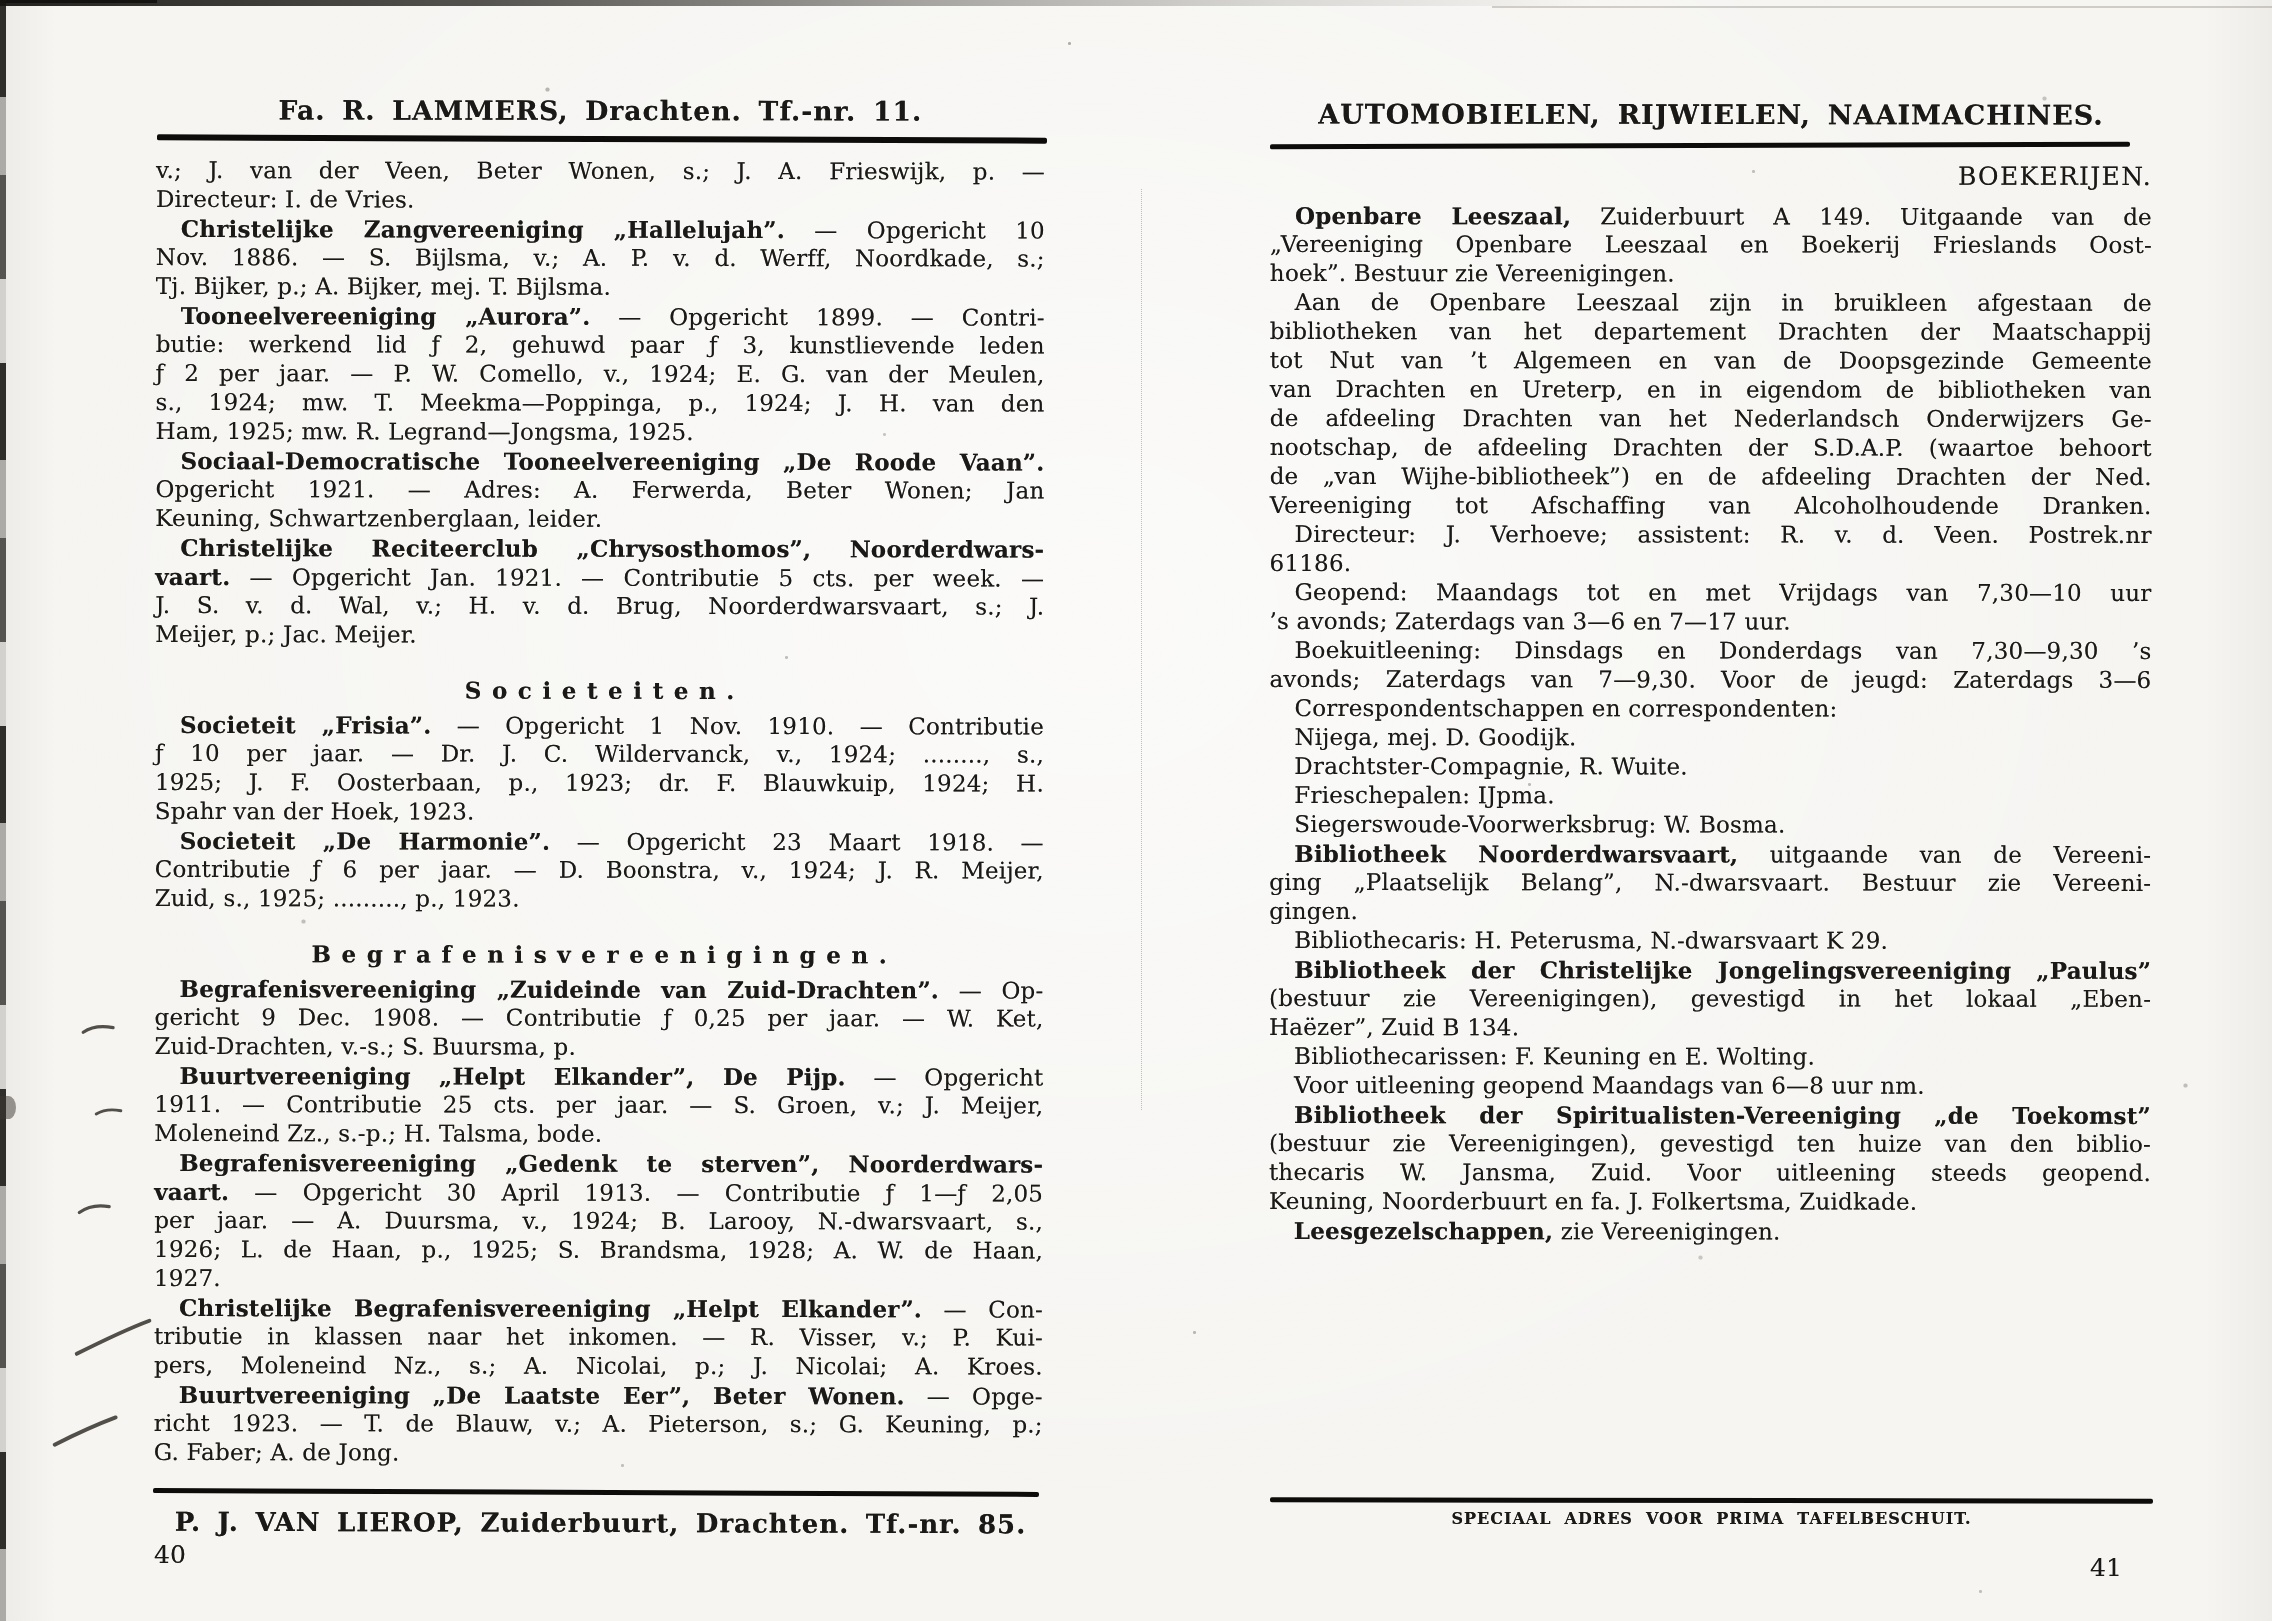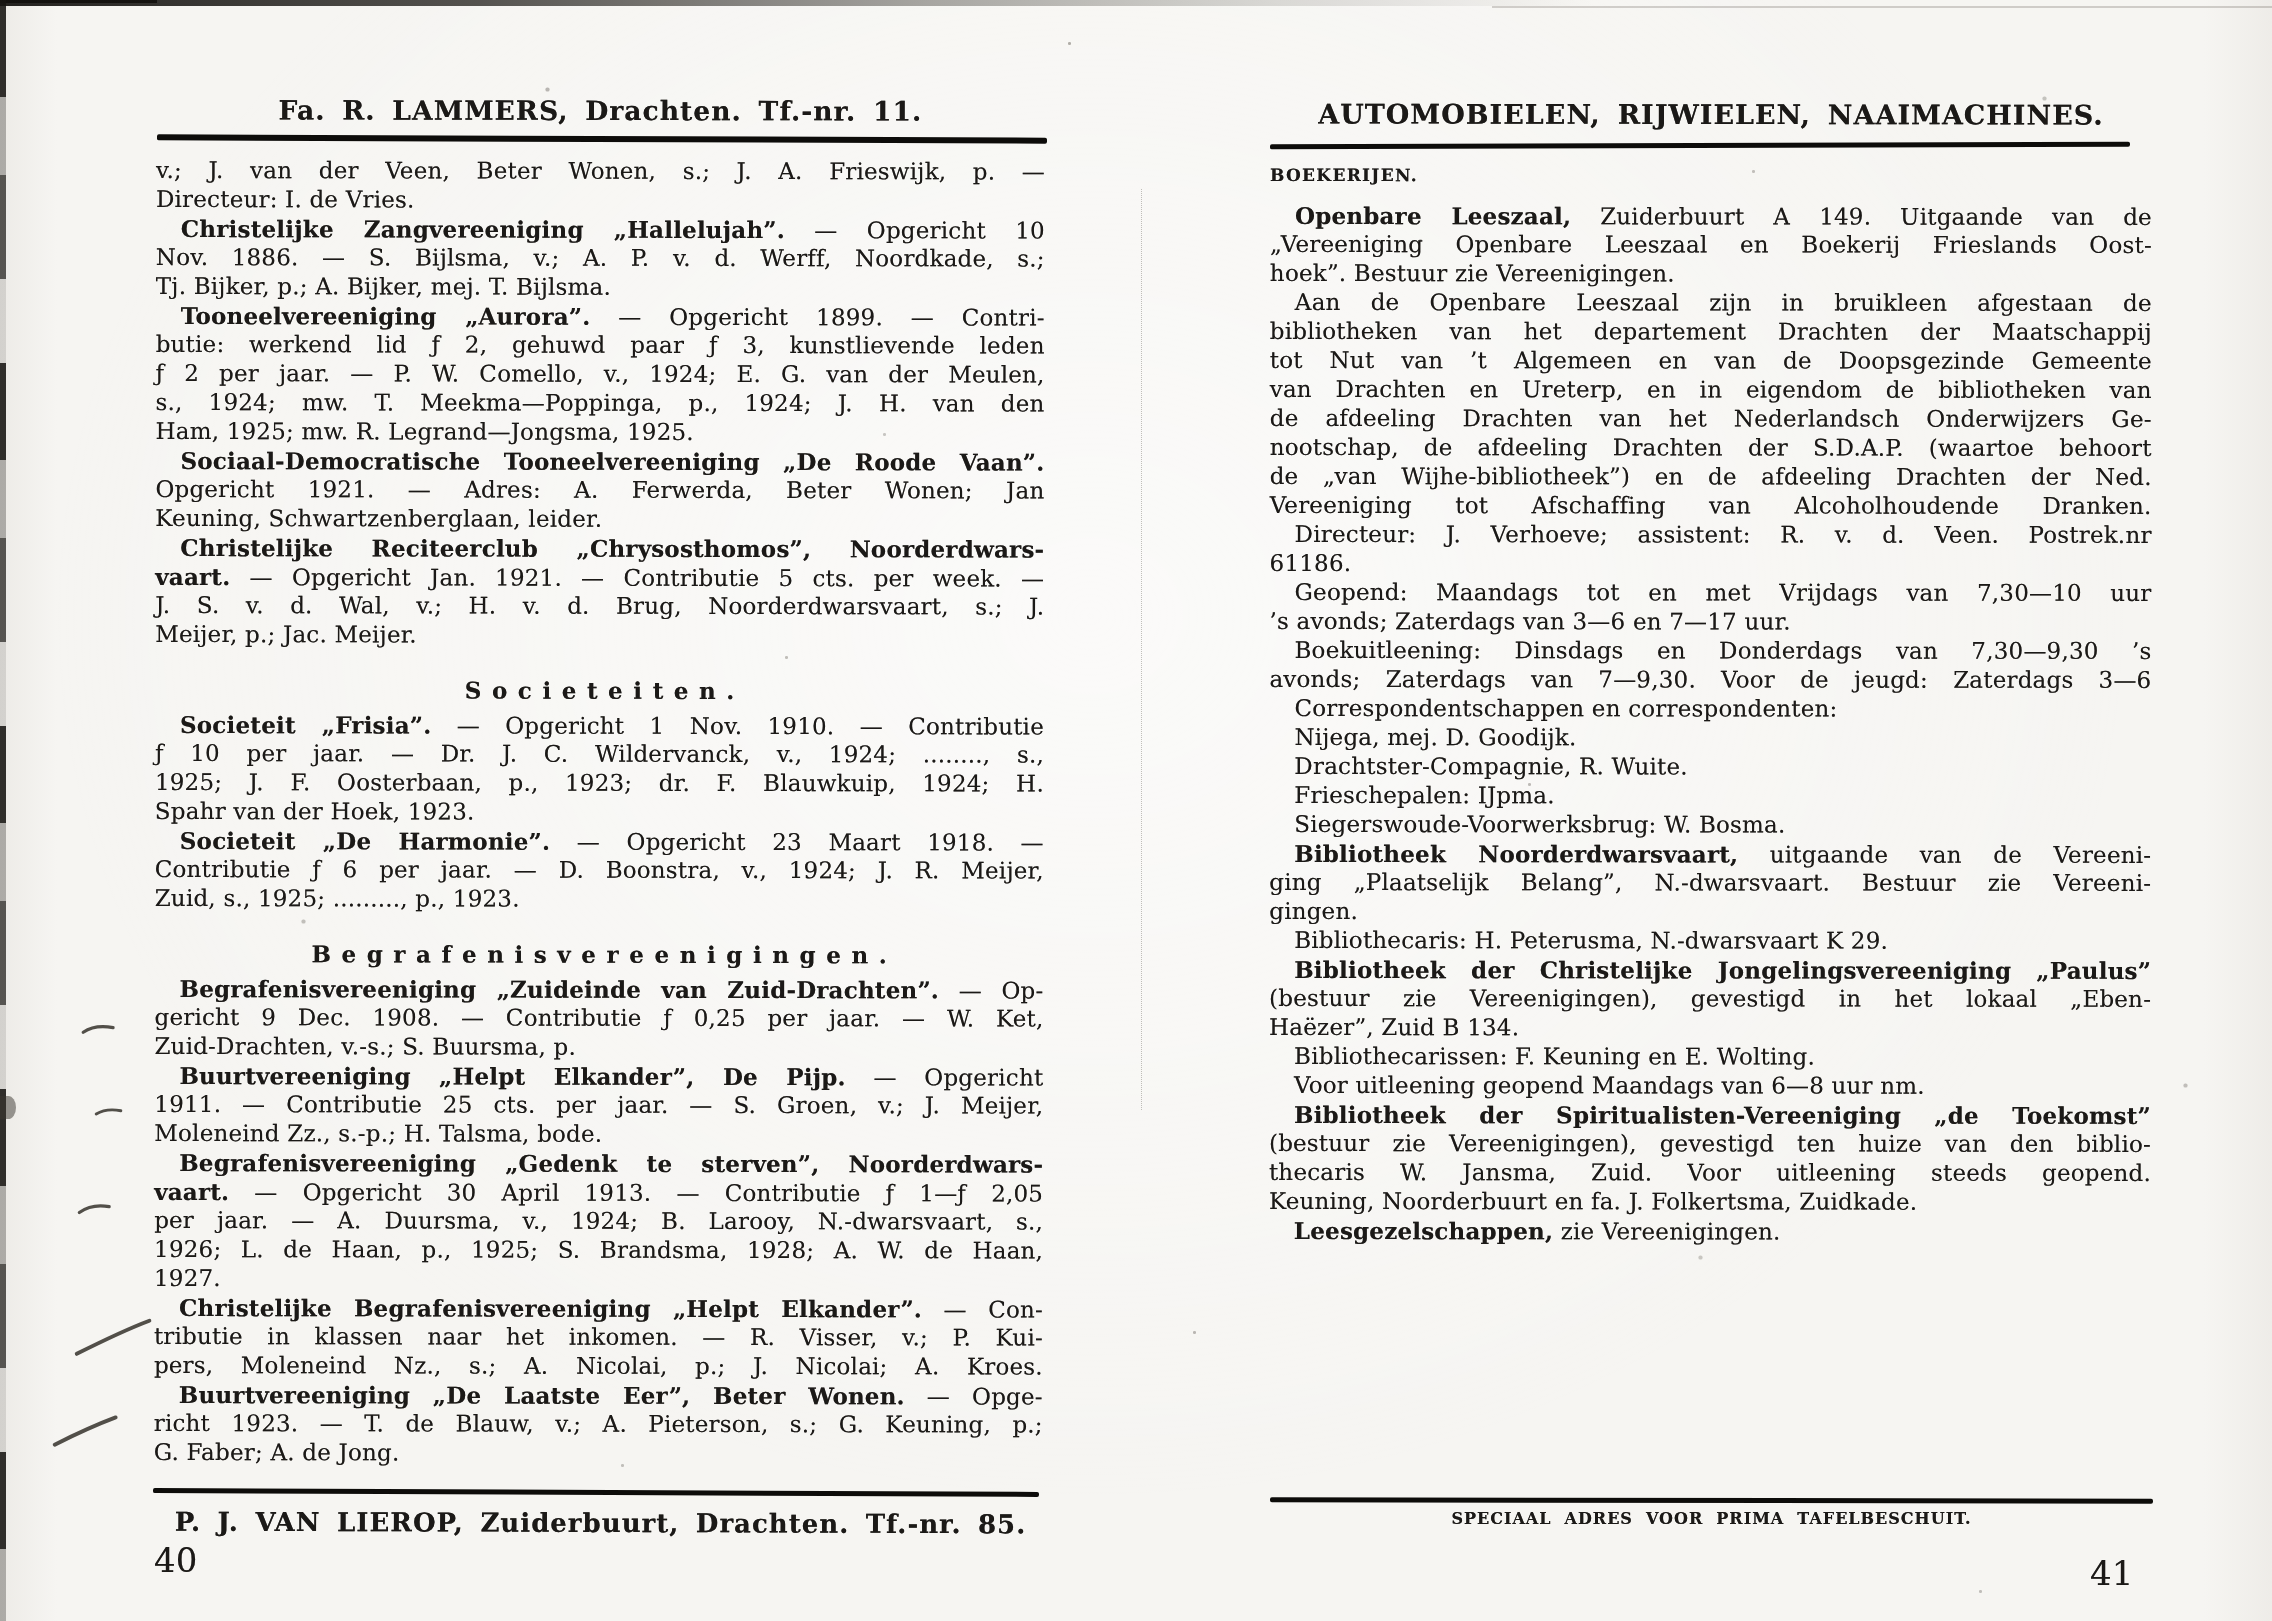--- a/index.html
+++ b/index.html
@@ -22,21 +22,21 @@
   .line.j{white-space:normal;text-align:justify;text-align-last:justify;}
   .line.in{text-indent:25px;}
   .b{font-weight:700;}
   .para{margin:0;}
   .h-spaced{
     font-weight:700;text-align:center;font-size:23px;line-height:29px;
     letter-spacing:.46em;text-indent:.46em;margin:26px 0 5.8px;
     text-shadow:0 0 0.5px rgba(30,26,22,.6);
   }
   .h-caps{
-    font-weight:700;text-align:left;font-size:17px;line-height:31px;
+    font-weight:400;text-align:right;font-size:25px;line-height:31px;
     letter-spacing:1.3px;margin:0 0 10.4px;
     text-shadow:0 0 0.6px rgba(20,18,16,.6);
   }
   
   .pg-header,.pg-footer{
     position:absolute;font-weight:700;text-align:center;
     letter-spacing:1px;word-spacing:6.5px;
     text-shadow:0 0 0.6px rgba(15,13,11,.65);
   }
   #left-header{left:156px;top:95px;width:889px;font-size:26.6px;transform:rotate(.1deg);}
@@ -44,21 +44,21 @@
   #left-footer{left:156px;top:1508px;width:889px;font-size:26px;transform:rotate(.18deg);}
   #right-footer{left:1270px;top:1509px;width:883px;font-size:16px;}
   .rule{position:absolute;background:#0d0c0a;border-radius:1.9px;}
   #left-rule{left:157px;top:136px;width:890px;height:5.8px;transform:rotate(.22deg);}
   #right-rule{left:1270px;top:143px;width:860px;height:5.2px;transform:rotate(-.18deg);}
   #left-footer-rule{left:153px;top:1490px;width:886px;height:4.5px;transform:rotate(.25deg);}
   #right-footer-rule{left:1270px;top:1498px;width:883px;height:4.5px;transform:rotate(.1deg);}
   #mid-divider{left:1634px;top:1374px;width:157px;height:3.2px;background:#171512;}
   #left-body{left:156px;top:156px;width:889px;transform:rotate(.1deg);transform-origin:0 0;}
   #right-body{left:1270px;top:160px;width:882px;transform:rotate(.06deg);transform-origin:0 0;}
-  .pagenum{position:absolute;font-size:34px;text-shadow:0 0 0.5px rgba(30,26,22,.6);}
+  .pagenum{position:absolute;font-size:25px;text-shadow:0 0 0.5px rgba(30,26,22,.6);}
   #page-40{left:154px;top:1540px;}
   #page-41{left:2090px;top:1553px;}
   
   #edge-top{position:absolute;left:0;top:0;width:1595px;height:5.8px;
     background:linear-gradient(90deg,rgba(18,16,14,.92) 0%,rgba(30,28,24,.75) 30%,rgba(55,52,46,.42) 58%,rgba(80,76,68,.18) 80%,rgba(80,76,68,0) 100%);}
   #edge-top2{position:absolute;left:1492px;top:5.8px;width:781px;height:1.9px;background:rgba(95,90,82,.26);}
   #edge-left{position:absolute;left:0;top:0;width:5.8px;height:1621px;
     background:repeating-linear-gradient(180deg,
       rgba(22,20,17,.88) 0px, rgba(22,20,17,.88) 97px,
       rgba(22,20,17,.30) 97px, rgba(22,20,17,.30) 175px,

